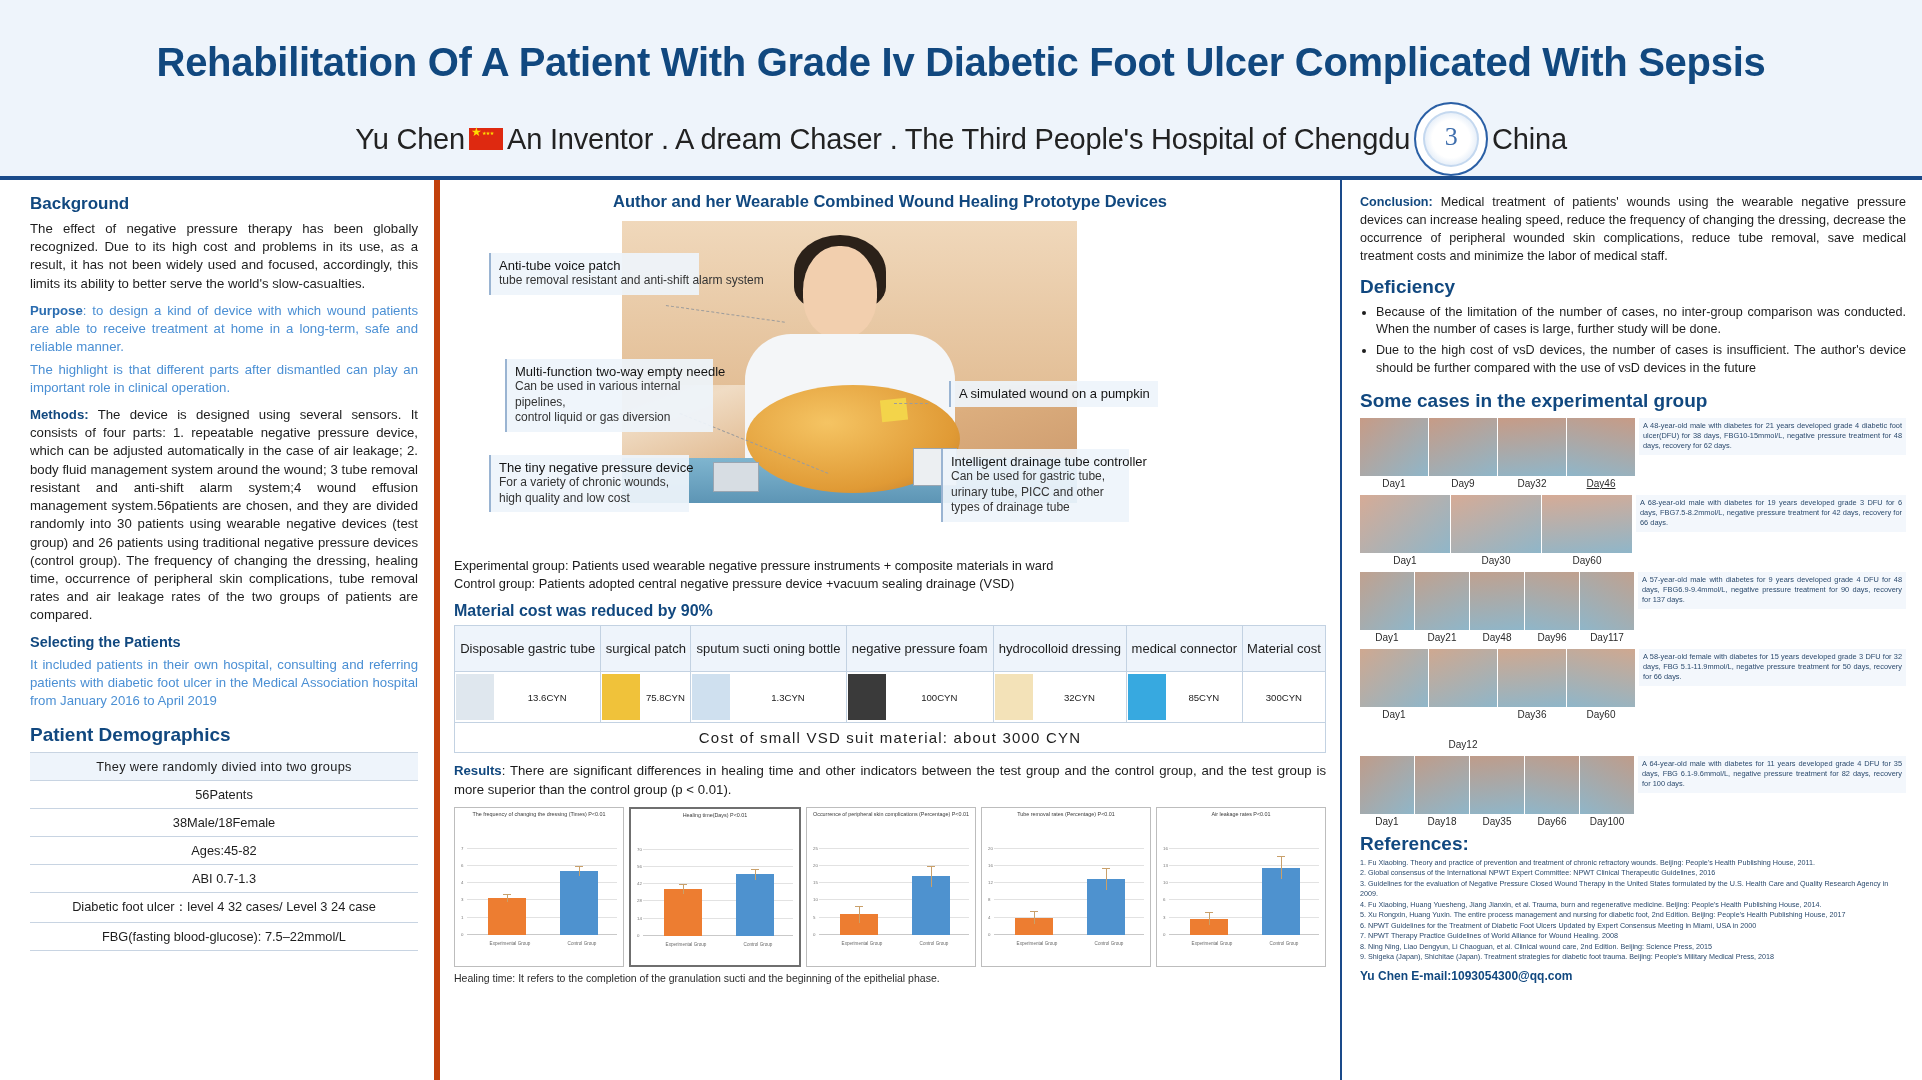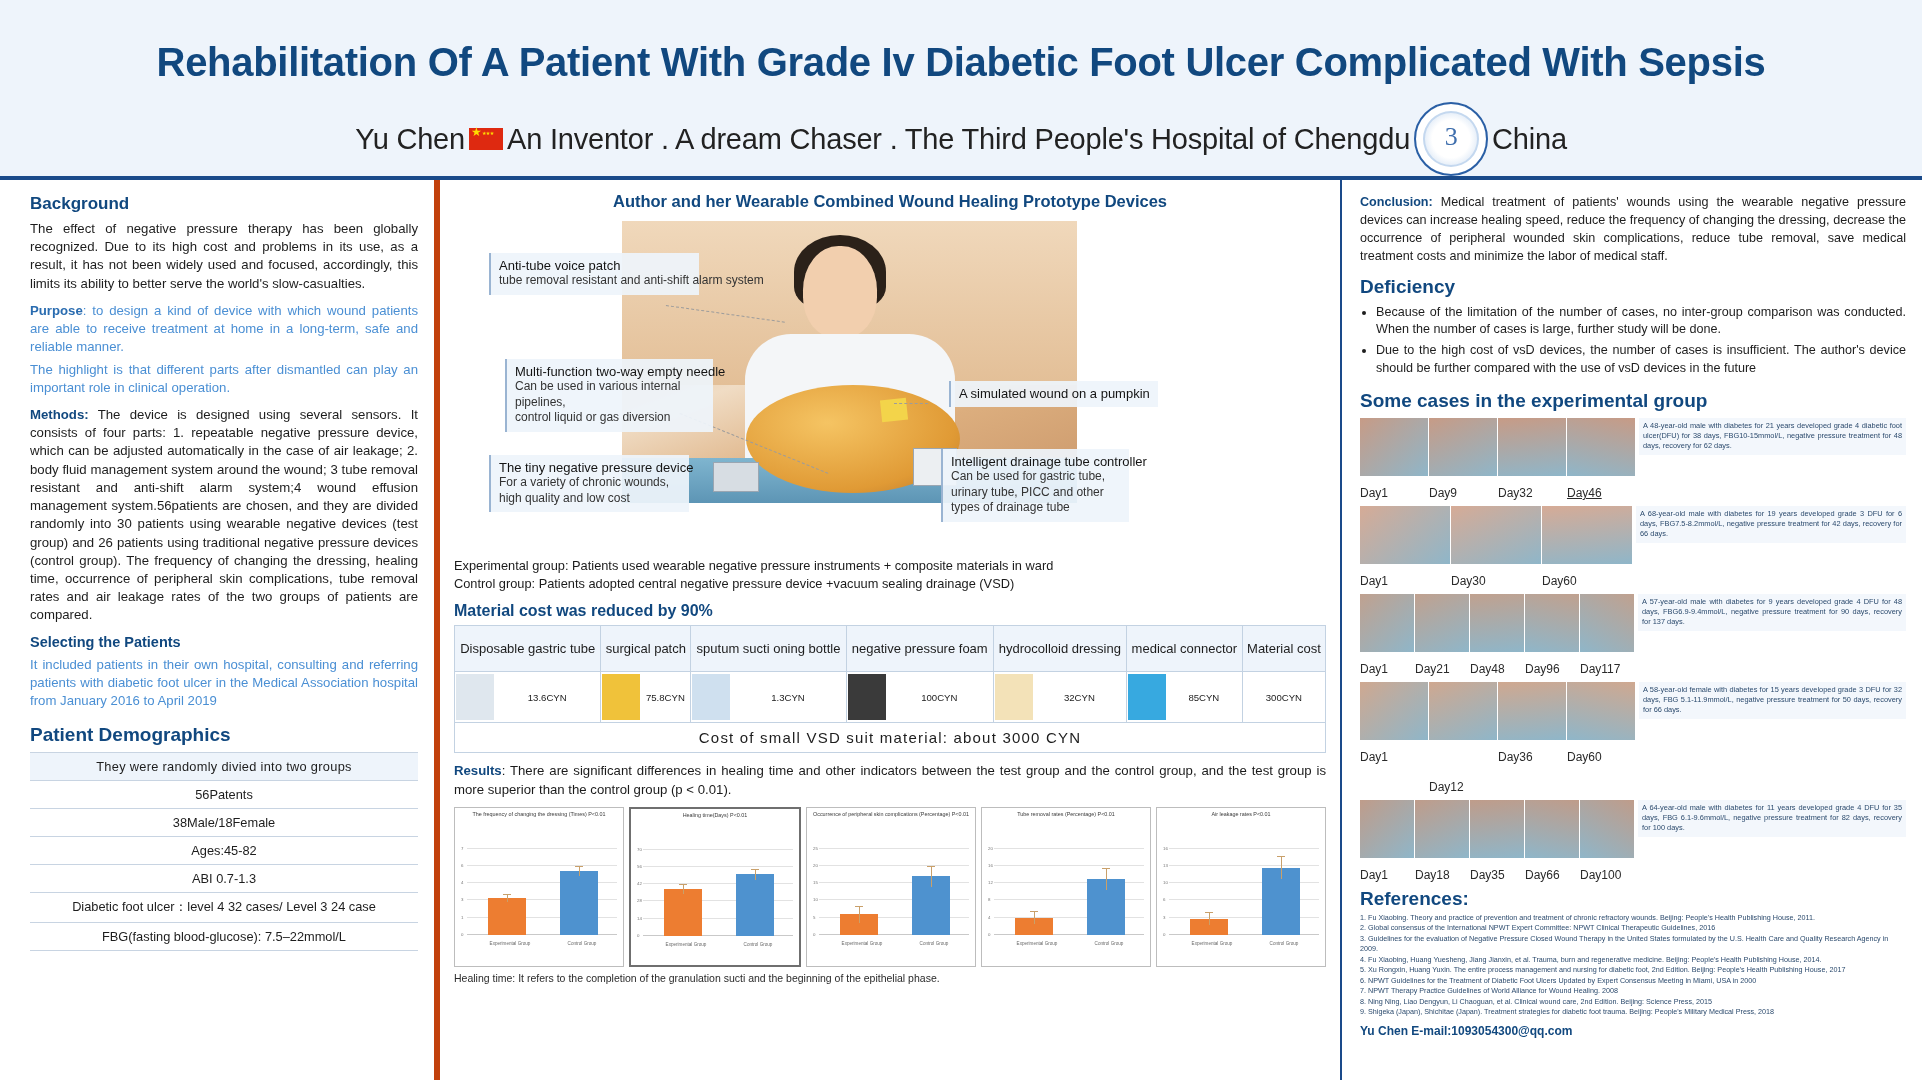--- a/index.html
+++ b/index.html
@@ -317,22 +317,22 @@
   .r-body b { color: #11487f; }
   ul.defic { margin: 2px 0 0 16px; }
   ul.defic li { font-size: 12.6px; line-height: 1.42; color: #1d1d1d; text-align: justify; margin-bottom: 3px; }
 
   .case-row { display: flex; gap: 4px; margin-bottom: 6px; align-items: flex-start; }
   .case-imgs { display: flex; flex-direction: column; flex: 0 0 auto; }
   .case-strip { display: flex; gap: 1px; }
   .case-img { width: 67px; height: 58px; background: #c7b0a4; }
   .case-labels { display: flex; gap: 1px; }
   .case-labels span {
-    width: 67px; font-size: 12px; color: #2a2a2a; 
-    padding-top: 10px;
+    width: 67px; font-size: 10px; color: #2a2a2a; text-align: center;
+    padding-top: 2px;
   }
   .case-desc {
     font-size: 7.4px; line-height: 1.38; color: #2b4a6d;
     background: #f3f7fc; padding: 3px 4px; flex: 1 1 auto;
     text-align: justify;
   }
 
   h2.refs { color: #11487f; font-size: 19px; font-weight: bold; margin: 4px 0 3px 0; }
   ol.reflist { margin: 0 0 0 0; padding: 0; list-style: none; }
   ol.reflist li { font-size: 7.2px; line-height: 1.45; color: #2b4a6d; }

